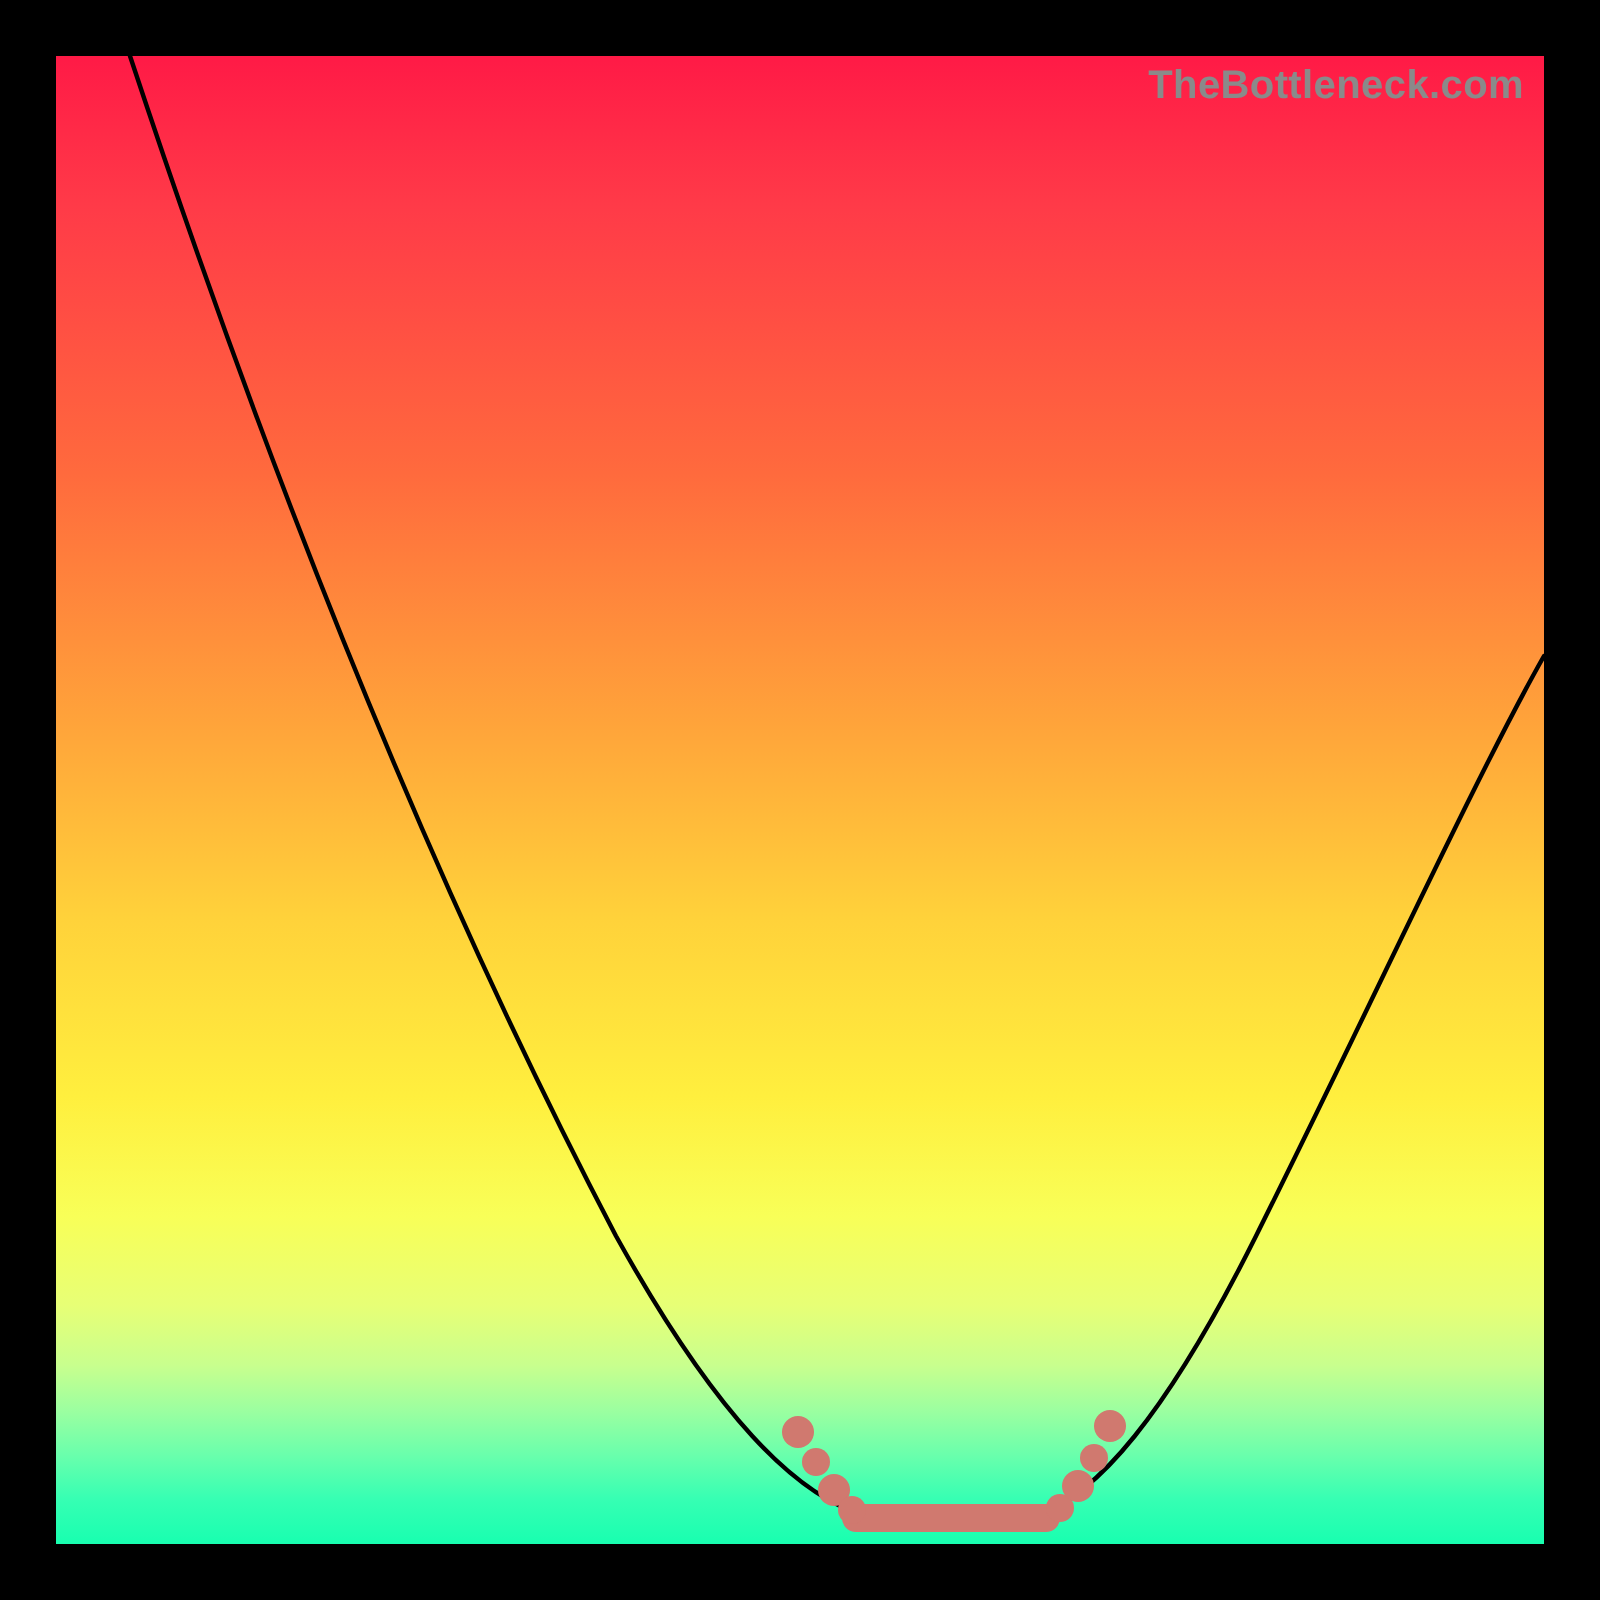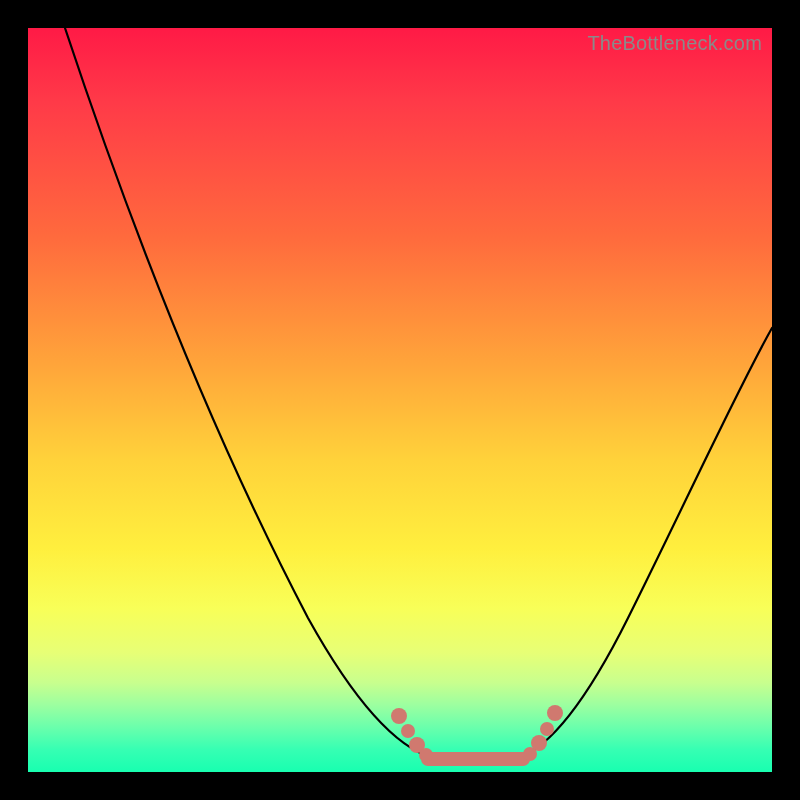--- a/index.html
+++ b/index.html
@@ -40,21 +40,21 @@
       #36ffb3 97%,
       #18ffb0 100%
     );
   }
   .watermark {
     position: absolute;
     top: 4px;
     right: 10px;
     color: #8a8a8a;
     font-size: 20px;
-    font-weight: 400;
+    font-weight: 700;
     letter-spacing: 0.2px;
     user-select: none;
   }
   svg.curve {
     position: absolute;
     left: 0;
     top: 0;
     width: 744px;
     height: 744px;
     overflow: visible;

